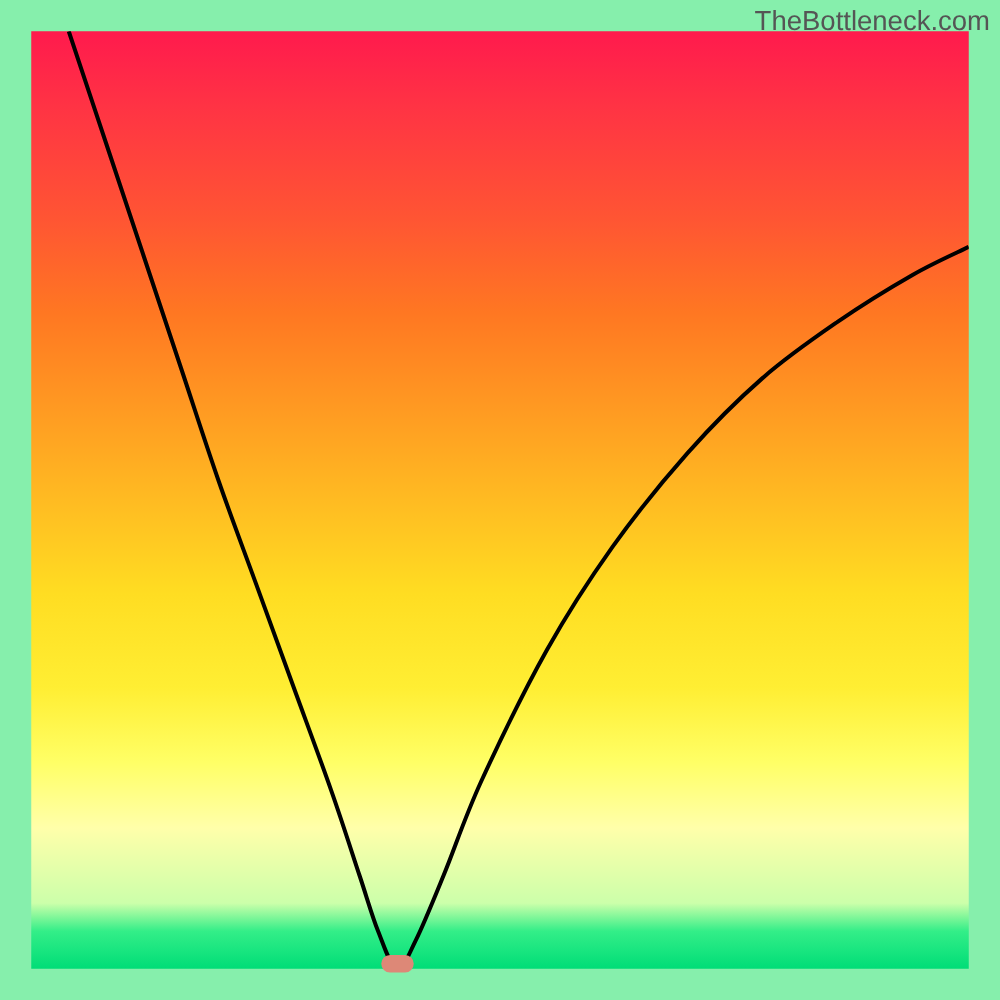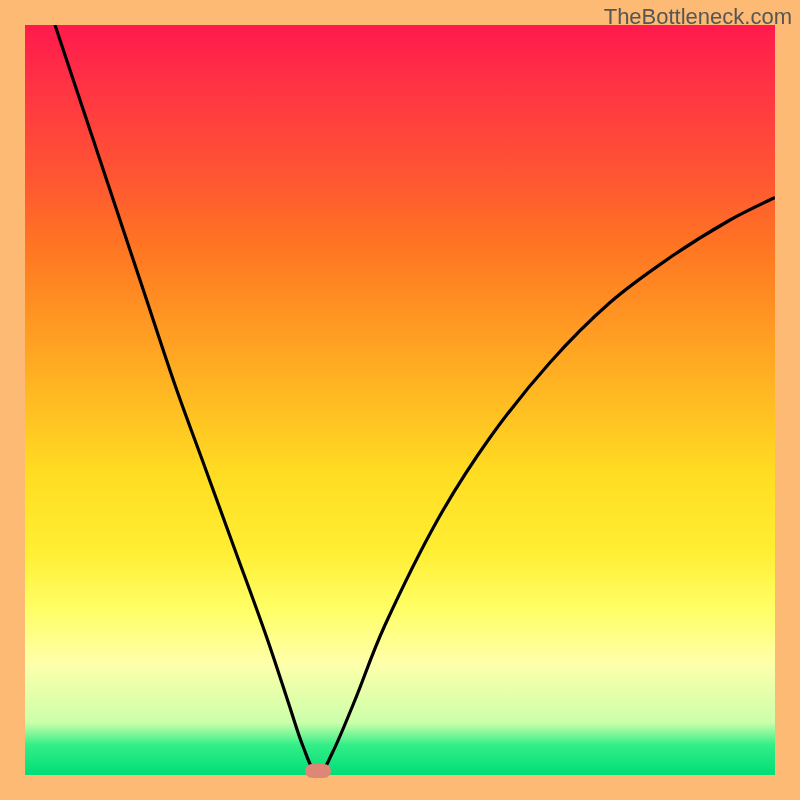--- a/index.html
+++ b/index.html
@@ -7,21 +7,21 @@
     padding: 0;
     width: 800px;
     height: 800px;
     overflow: hidden;
     font-family: Arial, sans-serif;
   }
   .chart-container {
     position: relative;
     width: 800px;
     height: 800px;
-    background: #fdba74;
+    background: #86efac;
   }
   .plot-area {
     position: absolute;
     left: 25px;
     top: 25px;
     width: 750px;
     height: 750px;
     background: linear-gradient(to bottom,
       #ff1a4d 0%,
       #ff3344 8%,

